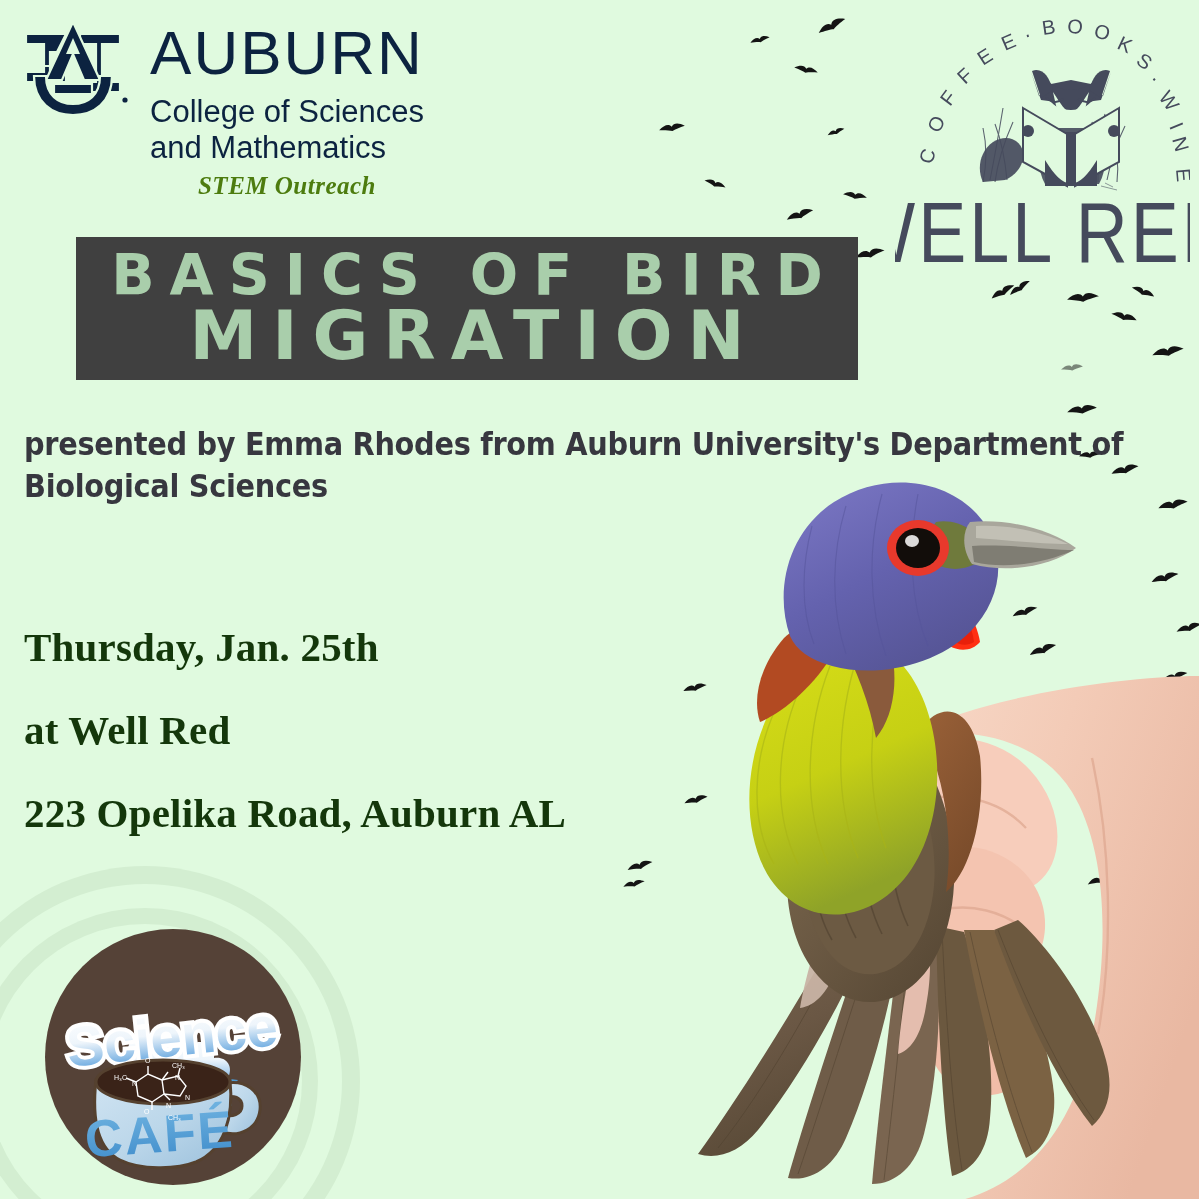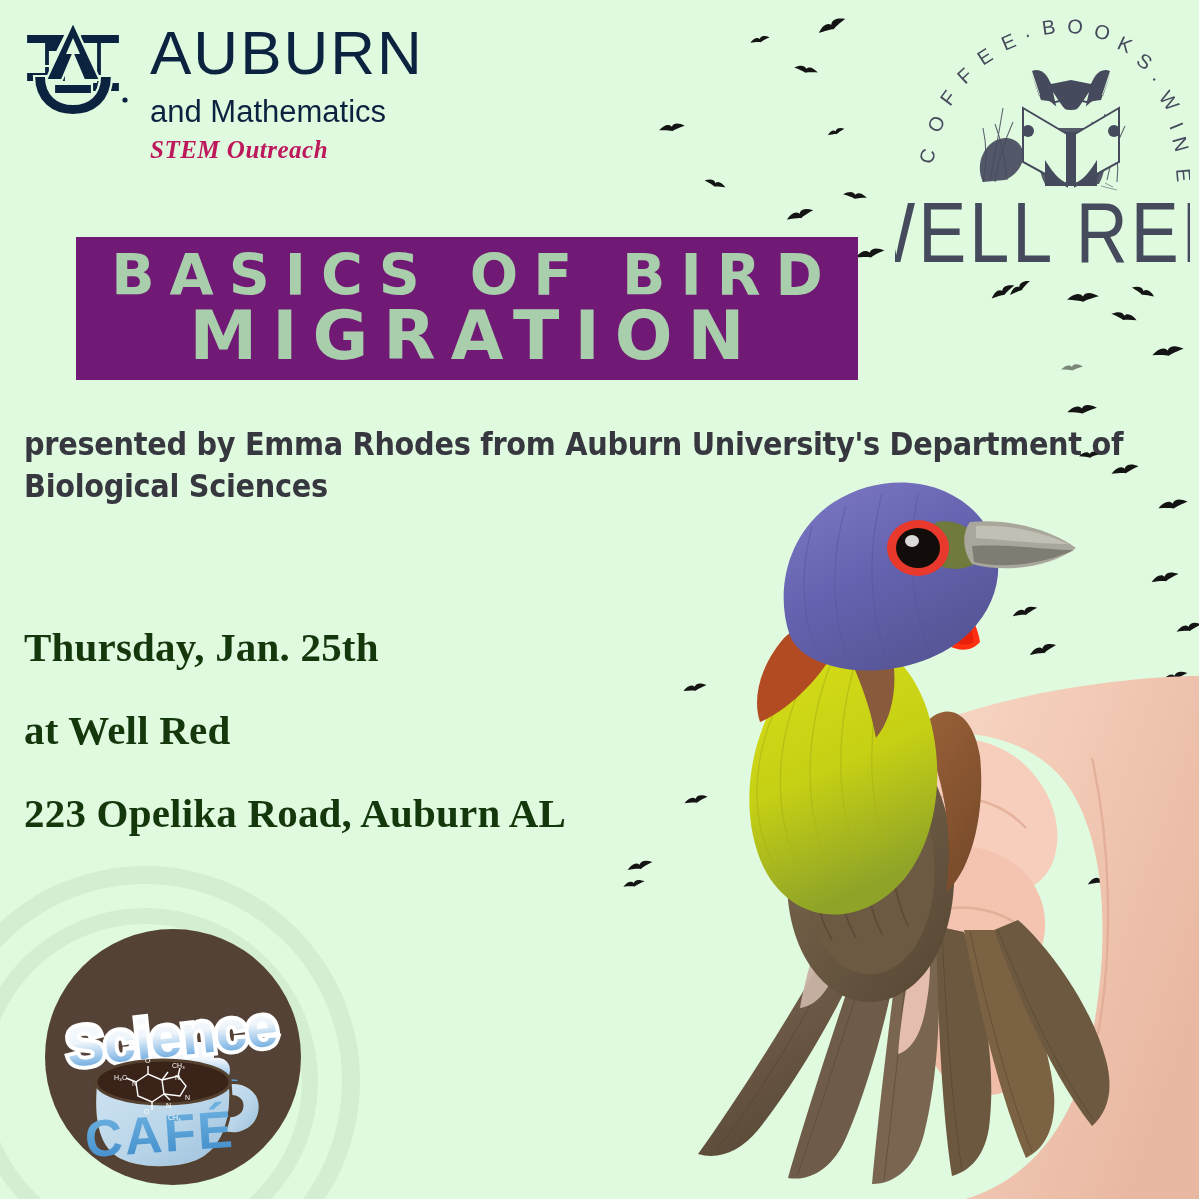--- a/index.html
+++ b/index.html
@@ -76,20 +76,21 @@
   }
   #auburn-mark {
     width: 118px;
     height: 104px;
     flex: none;
     margin-top: 4px;
   }
   #auburn-words {
     display: flex;
     flex-direction: column;
+    align-items: center;
   }
   .auburn-name {
     font-family: "Liberation Sans", sans-serif;
     font-size: 62px;
     line-height: 0.95;
     letter-spacing: 2px;
     color: #0c2340;
     font-weight: 400;
     margin-top: 12px;
   }
@@ -99,42 +100,42 @@
     line-height: 1.16;
     color: #0c2340;
     font-weight: 400;
     margin-top: 11px;
   }
   .auburn-sub {
     font-family: "Liberation Serif", serif;
     font-style: italic;
     font-weight: 700;
     font-size: 25px;
-    color: #be185d;
+    color: #4d7c0f;
     margin-top: 6px;
     letter-spacing: 0.5px;
   }
 
   
   #wellred {
     position: absolute;
     left: 895px;
     top: 0px;
     width: 295px;
     height: 290px;
   }
 
   
   #title-banner {
     position: absolute;
     left: 76px;
     top: 237px;
     width: 782px;
     height: 143px;
-    background: #701a75;
+    background: #404040;
     display: flex;
     flex-direction: column;
     justify-content: flex-start;
     padding-top: 4px;
     box-sizing: border-box;
   }
   .title-line {
     color: #a9ceab;
     font-family: "DejaVu Sans", sans-serif;
     font-weight: 700;
@@ -265,20 +266,21 @@
         <path d="M59 6 L86 64 L70 64 L59 38 L48 64 L32 64 Z"></path>
         <path d="M40 68 L78 68 L78 78 L40 78 Z"></path>
         <path d="M20 60 C20 86 38 99 59 99 C80 99 98 86 98 60 L86 60 C86 79 74 88 59 88 C44 88 32 79 32 60 Z"></path>
       </g>
       <path d="M59 22 L66 38 L52 38 Z" fill="#e0fadf"></path>
       <circle cx="111" cy="84" r="2.6" fill="#0c2340"></circle>
     </svg>
     <div id="auburn-words">
       <div class="auburn-name">AUBURN</div>
       <div class="auburn-college">
+        <div>College of Sciences</div>
         <div>and Mathematics</div>
       </div>
       <div class="auburn-sub">STEM Outreach</div>
     </div>
   </div>
 
   <svg id="wellred" viewBox="0 0 295 290">
 
     <g>
       <g fill="#454a5c" font-family="'Liberation Sans', sans-serif" font-size="20" font-weight="400" letter-spacing="0">

